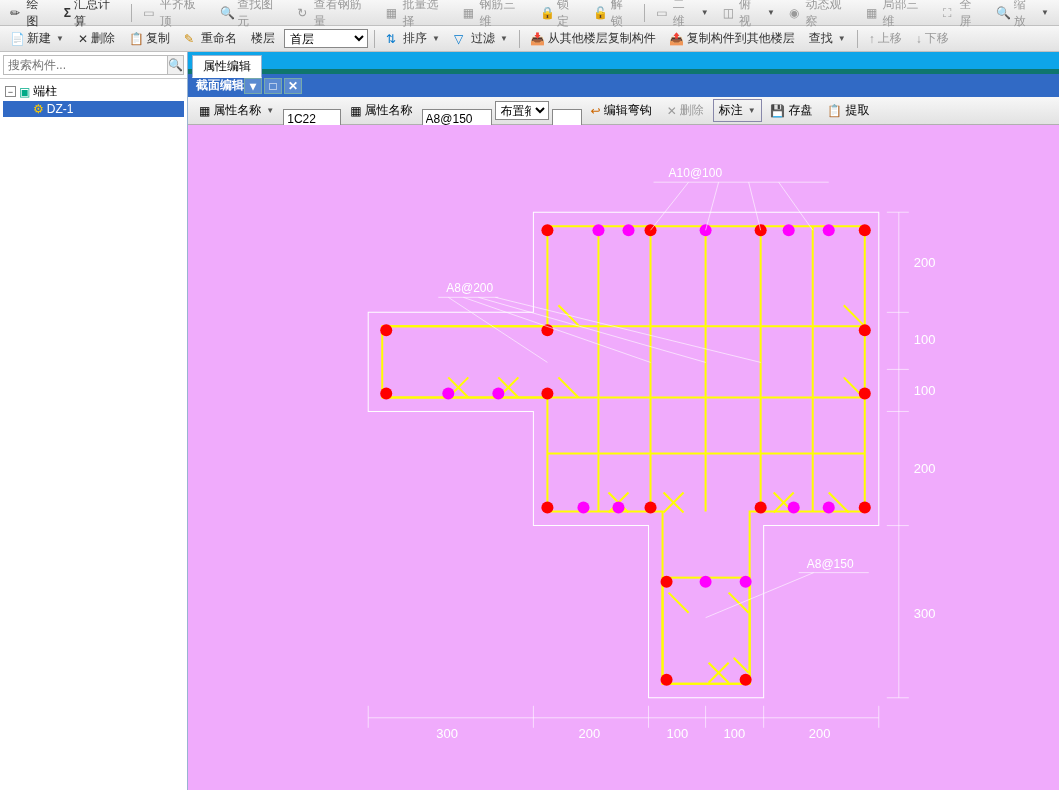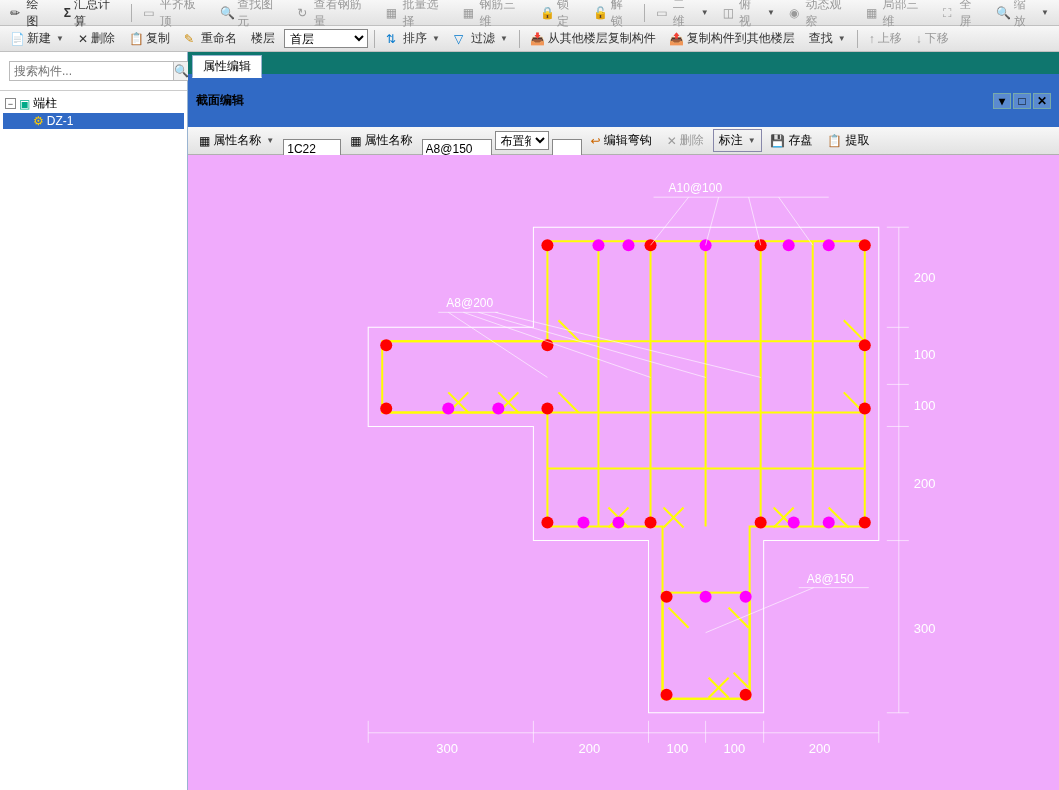--- a/index.html
+++ b/index.html
@@ -8,41 +8,41 @@
     .toolbar-top { background: linear-gradient(#f7f7f7, #e2e2e2); border-bottom: 1px solid #c0c0c0; padding: 3px 5px; display: flex; align-items: center; gap: 4px; height: 26px; }
     .toolbar-top2 { background: linear-gradient(#f7f7f7, #e2e2e2); border-bottom: 1px solid #c0c0c0; padding: 3px 5px; display: flex; align-items: center; gap: 4px; height: 26px; }
     .tb-btn { display: inline-flex; align-items: center; gap: 3px; padding: 2px 5px; color: #333; cursor: pointer; border-radius: 2px; }
     .tb-btn.disabled { color: #999; }
     .tb-sep { width: 1px; height: 18px; background: #b0b0b0; margin: 0 2px; }
     .ico { width: 14px; height: 14px; display: inline-block; }
     .dropdown-arrow { font-size: 8px; color: #555; margin-left: 2px; }
     
     .main-area { display: flex; height: 738px; }
     .left-panel { width: 188px; background: #fff; border-right: 1px solid #99b4d1; display: flex; flex-direction: column; }
-    .search-box { display: flex; border-bottom: 1px solid #ccc; padding: 9px; }
+    .search-box { display: flex; border-bottom: 1px solid #ccc; padding: 3px; }
     .search-input { flex: 1; border: 1px solid #bbb; padding: 2px 4px; color: #999; }
     .search-btn { width: 22px; border: 1px solid #bbb; background: #f0f0f0; border-left: none; color: #0066cc; cursor: pointer; }
     .tree { padding: 3px; }
     .tree-row { display: flex; align-items: center; padding: 1px 2px; gap: 3px; cursor: pointer; }
     .tree-row.selected { background: #316ac5; color: #fff; }
     .tree-expand { width: 11px; height: 11px; border: 1px solid #888; display: inline-flex; align-items: center; justify-content: center; font-size: 9px; background: #fff; color: #333; }
     
     .right-panel { flex: 1; display: flex; flex-direction: column; background: #fff; }
-    .tab-bar { background: #0f766e; border-bottom: 5px solid #0f766e; padding-top: 2px; padding-left: 4px; height: 22px; }
+    .tab-bar { background: #0ea5e9; border-bottom: 5px solid #0f766e; padding-top: 2px; padding-left: 4px; height: 22px; }
     .tab { display: inline-block; background: #fff; border: 1px solid #99b4d1; border-bottom: 1px solid #fff; padding: 2px 10px; position: relative; top: 1px; }
     
     .prop-table { border-collapse: collapse; width: 100%; }
     .prop-table th { background: linear-gradient(#f5f5f5, #e5e5e5); border: 1px solid #c0c0c0; padding: 3px; font-weight: normal; }
     .prop-table td { border: 1px solid #c0c0c0; padding: 2px 5px; height: 20px; }
     .prop-table .rownum { background: linear-gradient(#f5f5f5, #e5e5e5); width: 30px; text-align: center; }
     .prop-table .name-col { width: 220px; color: #0033cc; }
     .prop-table .val-col { width: 240px; }
     .prop-table .extra-col { width: 50px; }
     
-    .section-title { background: #316ac5; color: #000000; padding: 18px 8px; font-weight: bold; display: flex; justify-content: space-between; align-items: center; }
+    .section-title { background: #316ac5; color: #ffffff; padding: 3px 8px; font-weight: bold; display: flex; align-items: center; }
     .section-title .ctrls { display: flex; gap: 2px; }
     .section-title .ctrl-btn { width: 18px; height: 16px; background: #5a8ad0; border: 1px solid #7aa; display: flex; align-items: center; justify-content: center; cursor: pointer; }
     
     .editor-toolbar { background: linear-gradient(#f7f7f7, #e2e2e2); border-bottom: 1px solid #b0b0b0; padding: 3px 5px; display: flex; align-items: center; gap: 3px; height: 28px; }
     .editor-input { border: 1px solid #888; padding: 1px 3px; height: 19px; width: 58px; margin-top: 16px; }
     .editor-select { border: 1px solid #888; padding: 1px; height: 19px; background: #fff; }
     .editor-btn { display: inline-flex; align-items: center; gap: 3px; padding: 2px 5px; border: 1px solid transparent; cursor: pointer; }
     .editor-btn.disabled { color: #999; }
     
     .canvas-area { flex: 1; background: #f0abfc; position: relative; overflow: hidden; }

